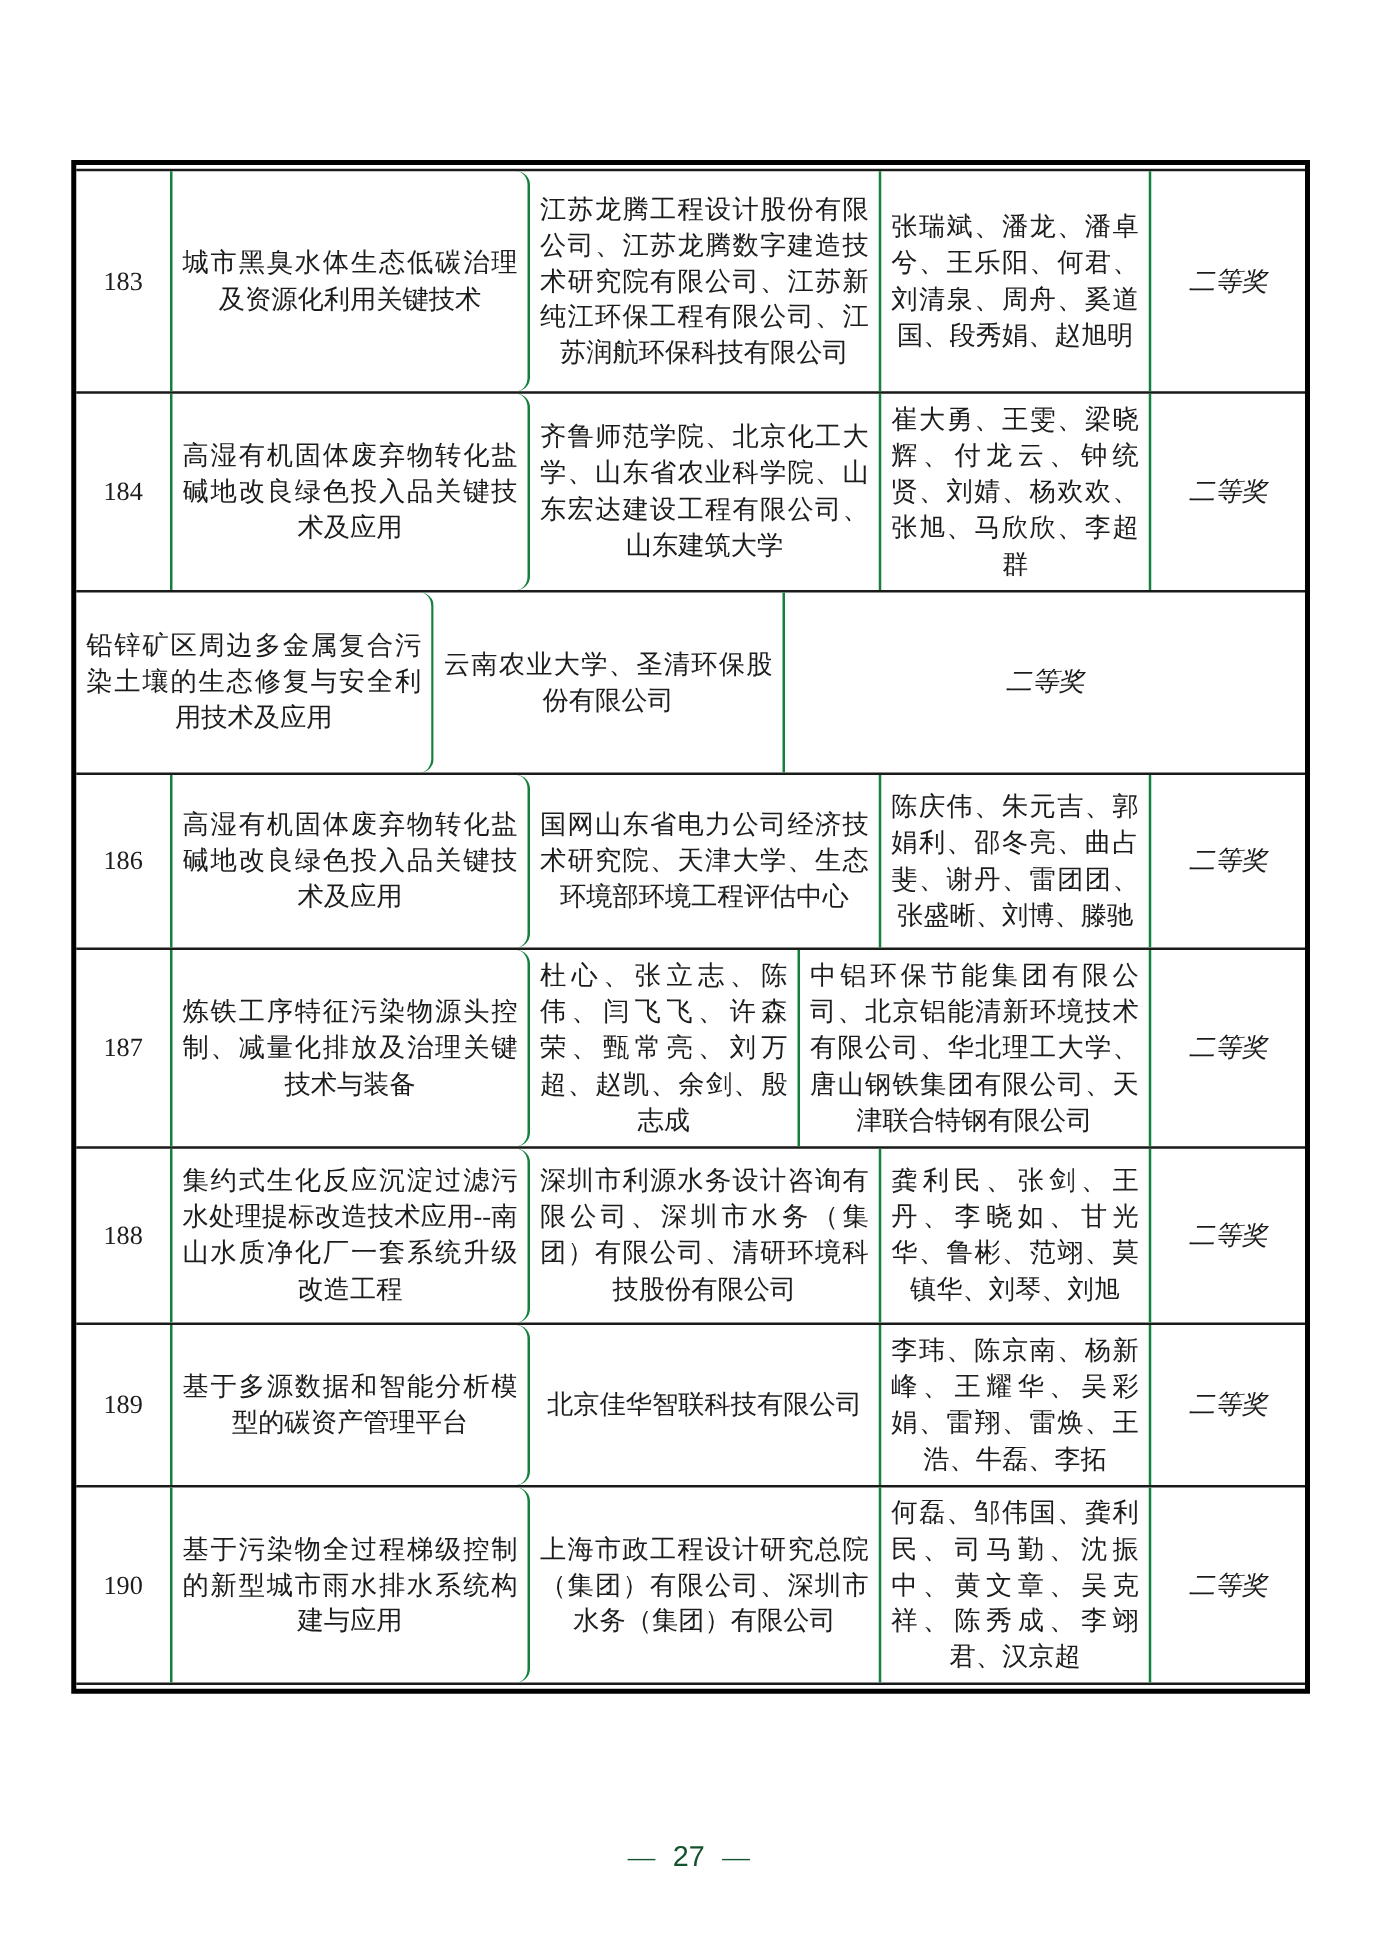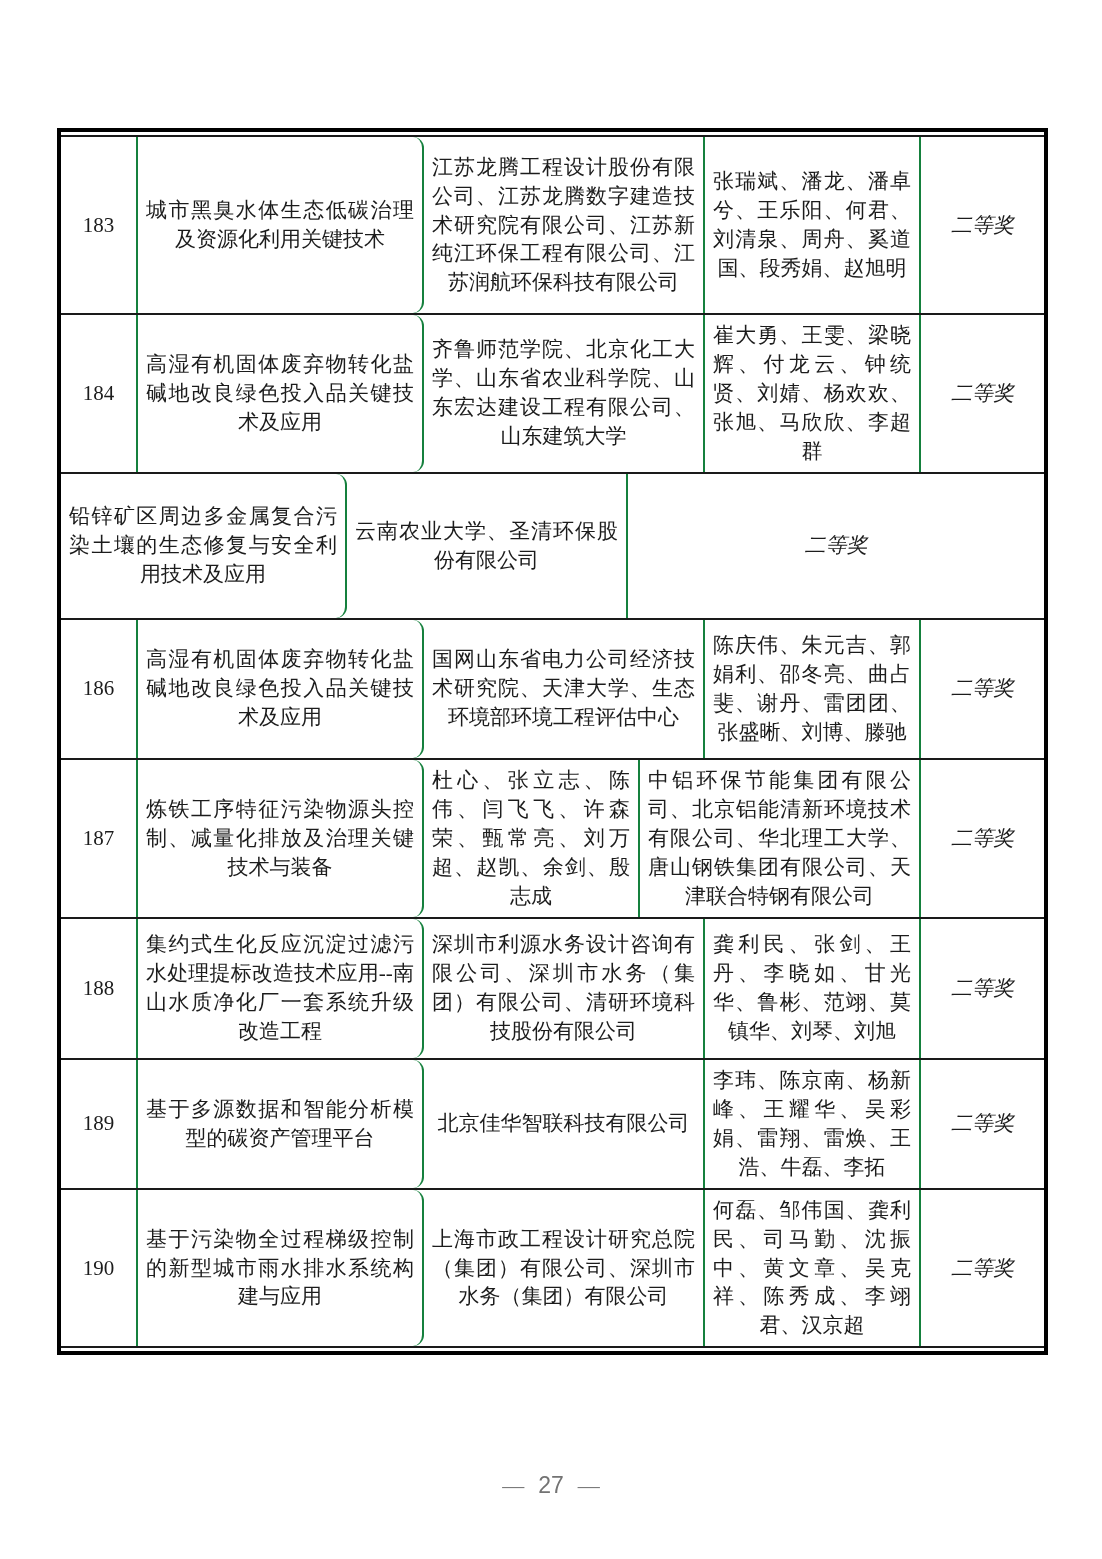--- a/index.html
+++ b/index.html
@@ -63,21 +63,21 @@
     text-justify: inter-character;
   }
 
   
   .page-footer {
     position: absolute;
     left: 0; top: 1472px;
     width: 100%;
     text-align: center;
     font-size: 22px;
-    color: #737373;
+    color: #14532d;
     font-family: "Liberation Serif", "DejaVu Serif", serif;
   }
   .page-footer .dash { margin: 0 14px; letter-spacing: 0; }
   .page-footer .page-num { font-family: "Liberation Sans", "DejaVu Sans", sans-serif; font-size: 23px; }
 </style>
 </head>
 <body>
 
 <div class="page">
 

